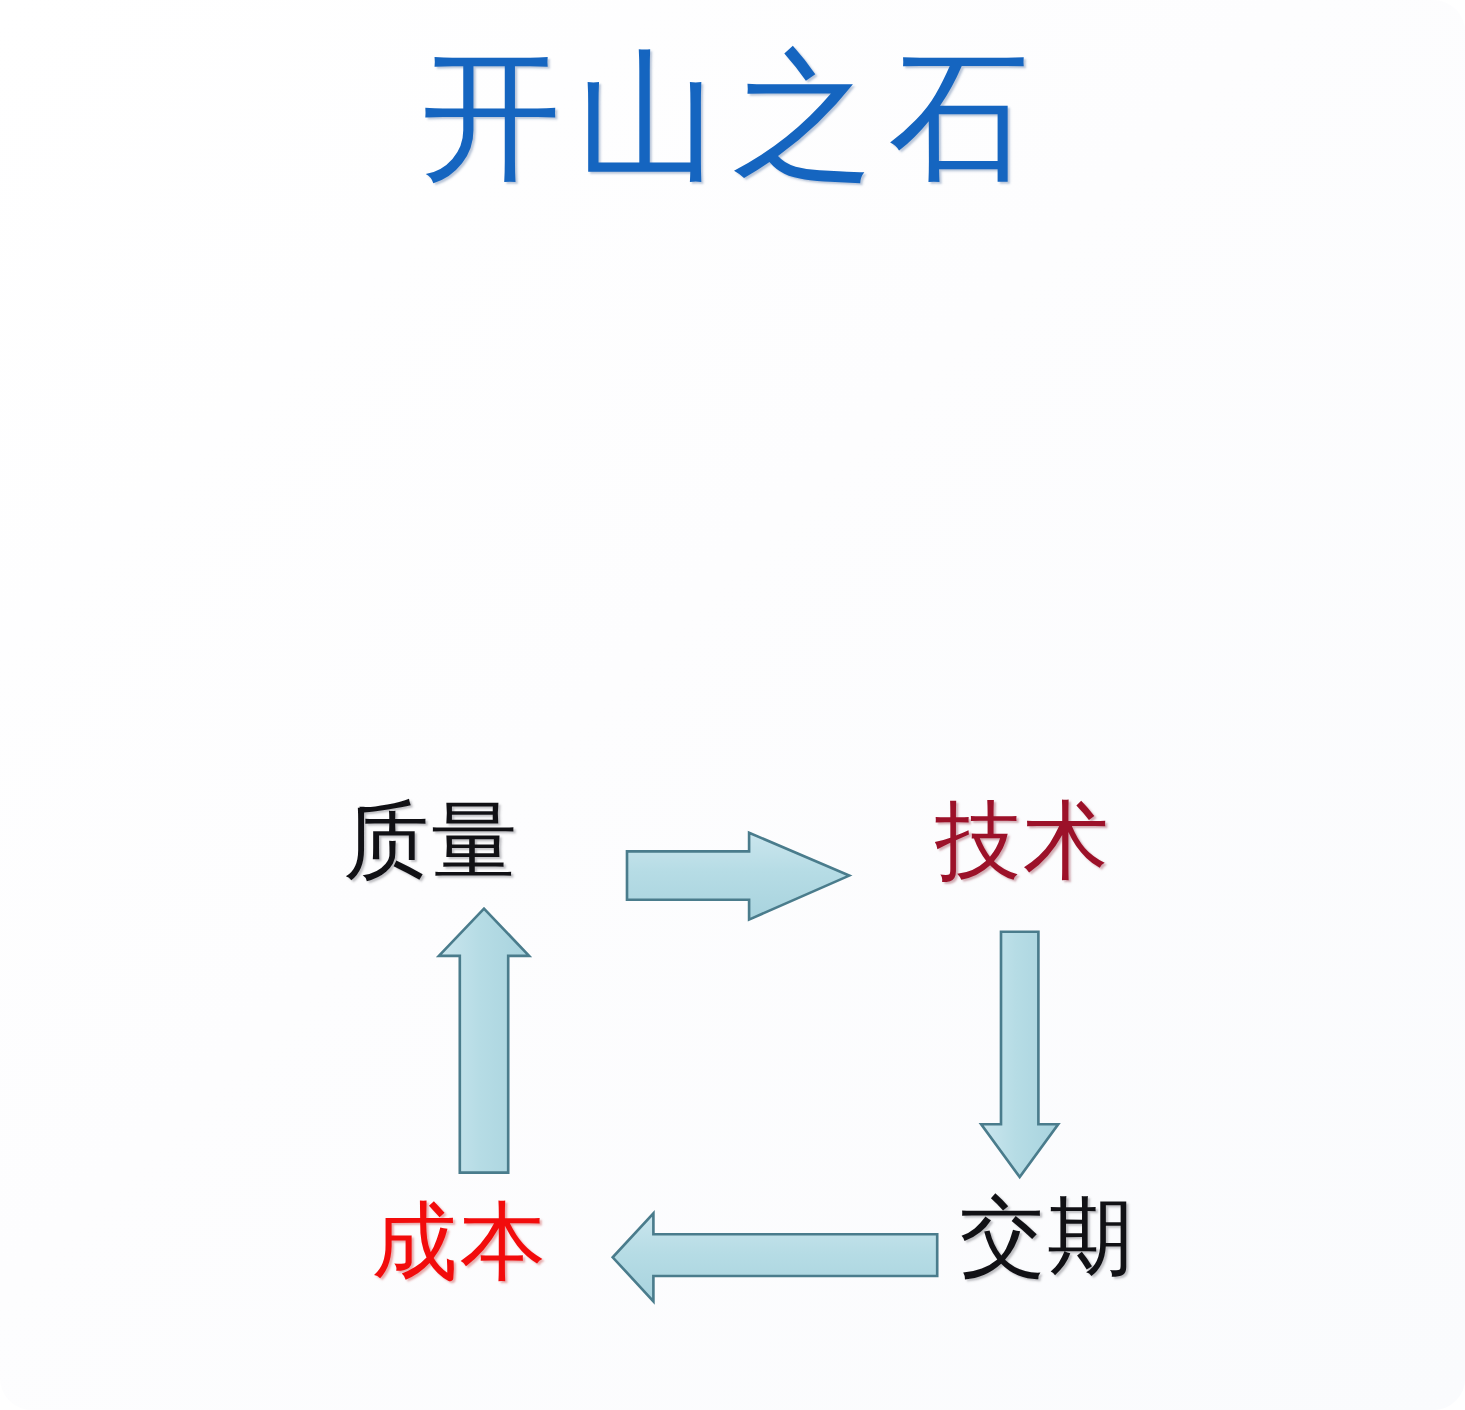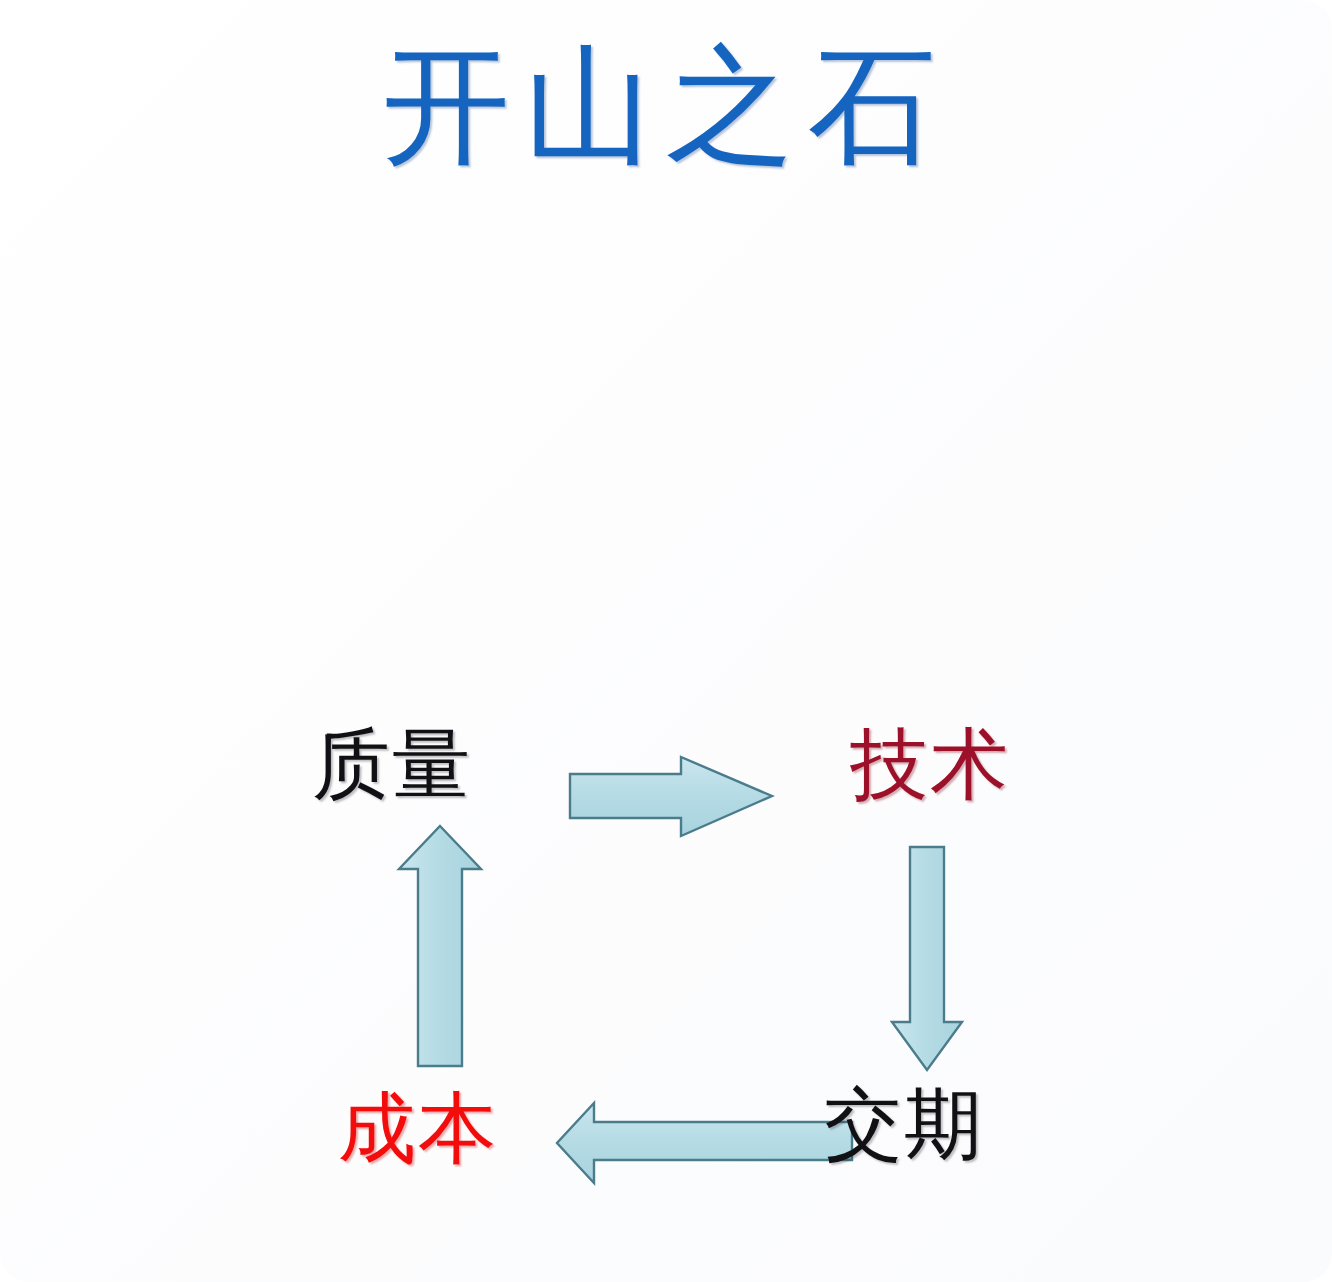--- a/index.html
+++ b/index.html
@@ -85,21 +85,21 @@
     font-family: "Liberation Serif", "DejaVu Serif", serif;
     font-size: 78px;
     line-height: 1;
     letter-spacing: 2px;
     white-space: nowrap;
     text-shadow: 2px 2px 2px rgba(50,50,60,0.30);
   }
   .node-quality  { left: 312px; top: 726px; color: #111115; }
   .node-tech     { left: 850px; top: 726px; color: #9C1129; text-shadow: 2px 2px 2px rgba(130,20,40,0.35); }
   .node-cost     { left: 338px; top: 1090px; color: #F20C0C; text-shadow: 2px 2px 2px rgba(190,20,20,0.35); }
-  .node-delivery { left: 824px; top: 1086px; color: #111115; }
+  .node-delivery { left: 872px; top: 1086px; color: #111115; }
 
   .arrow-svg {
     position: absolute;
     left: 0;
     top: 0;
     width: 1332px;
     height: 1282px;
     pointer-events: none;
   }
 </style>

